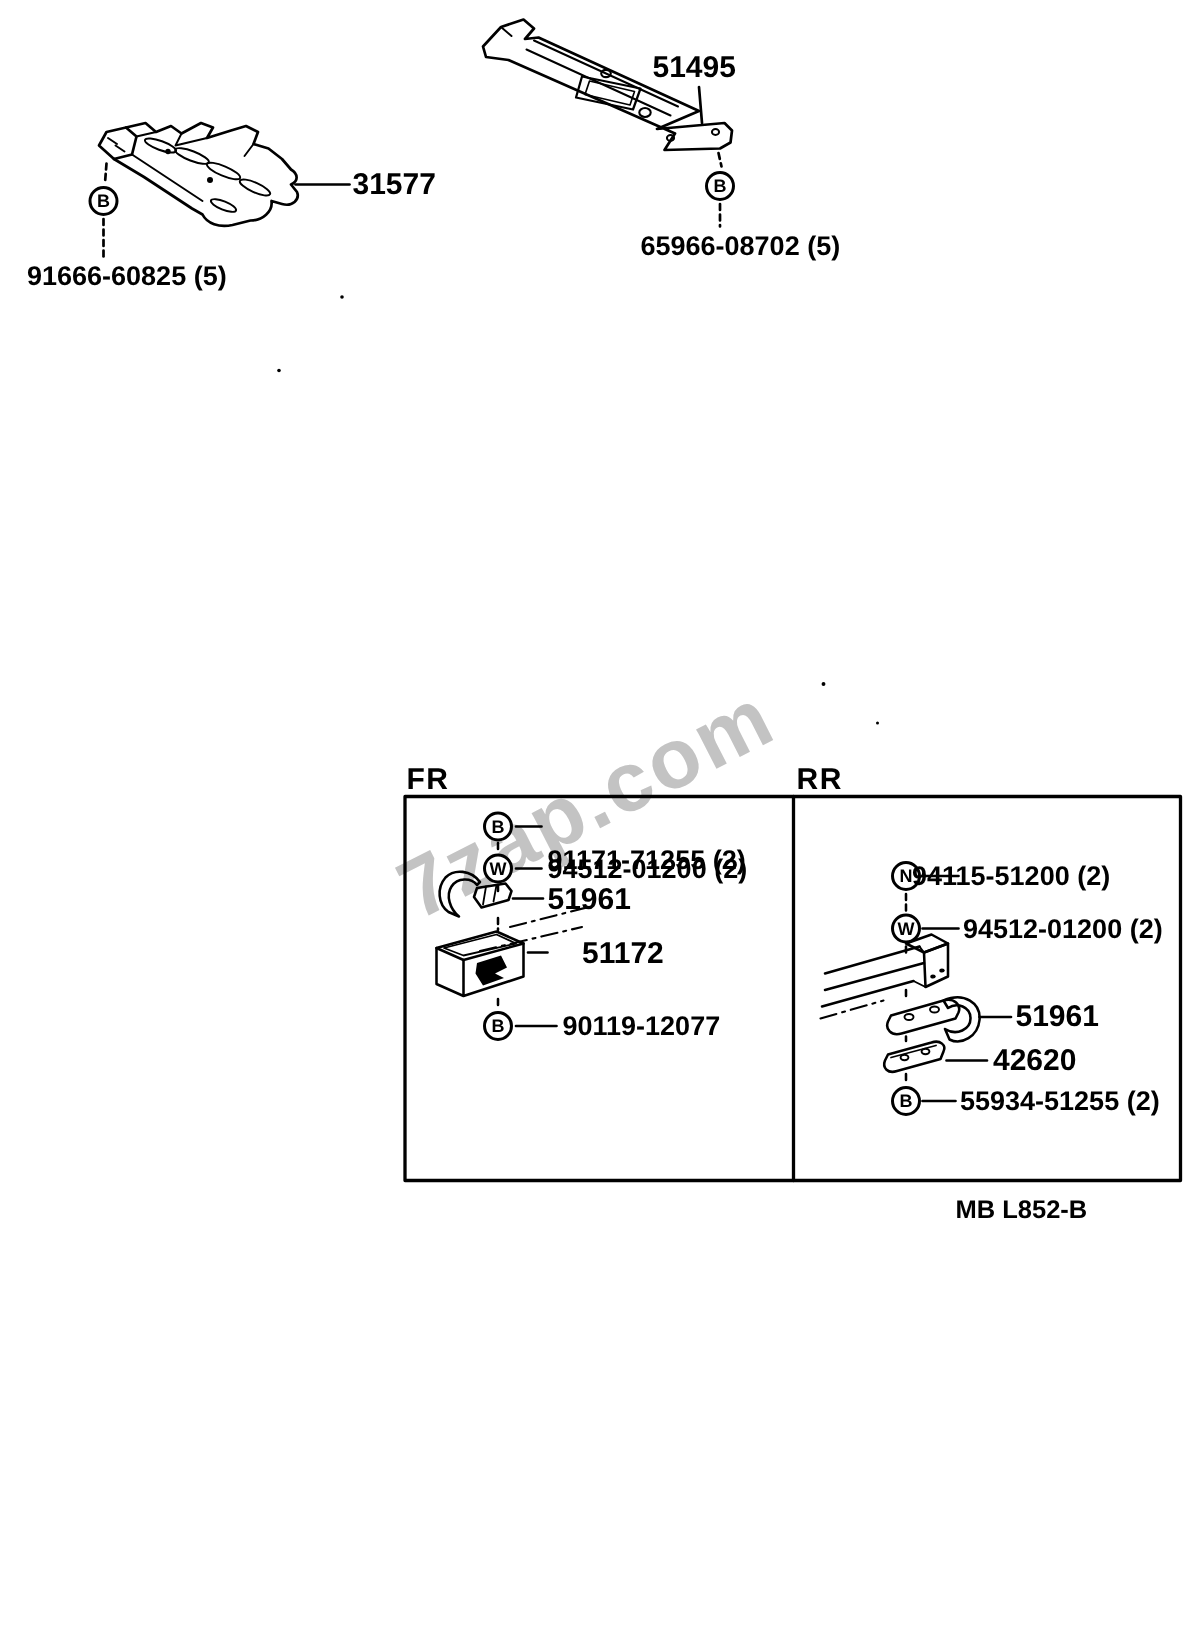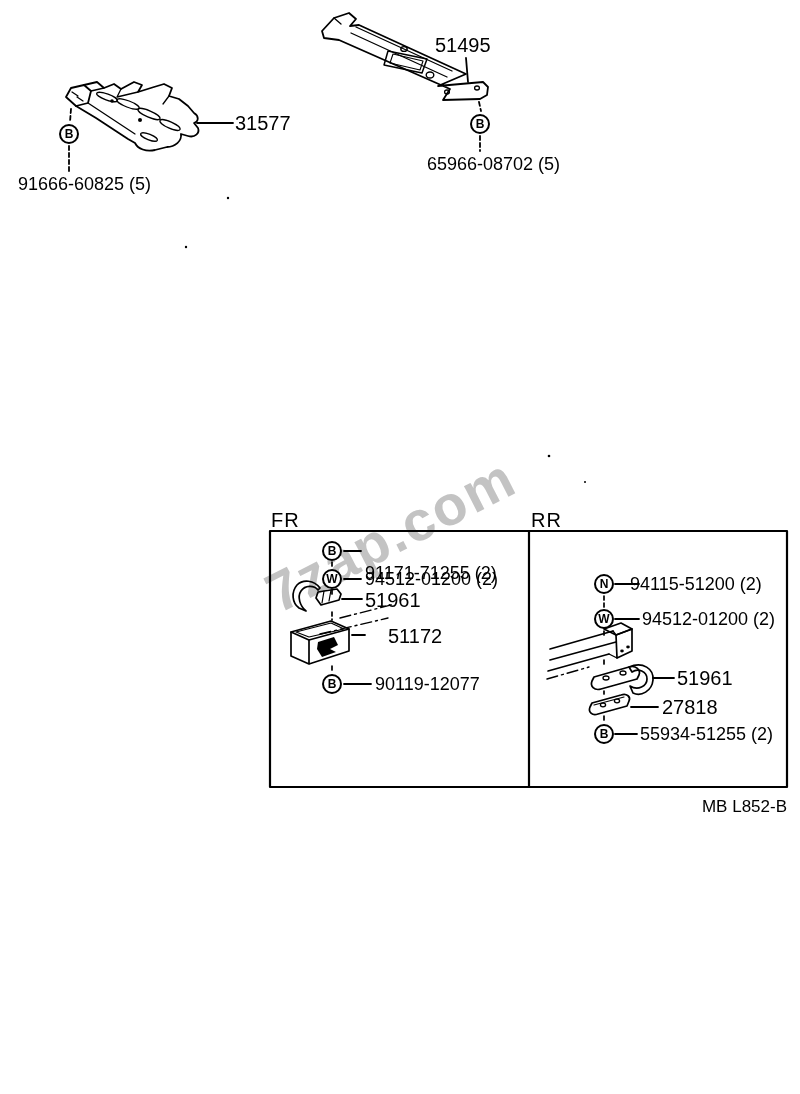--- a/index.html
+++ b/index.html
@@ -19,21 +19,21 @@
     color:#c3c3c3;
     transform:rotate(-27deg);
     transform-origin:0 50%;
     z-index:1;
     white-space:nowrap;
   }
   svg.art{position:absolute;left:0;top:0;z-index:2;}
   .lbl{
     position:absolute;
     z-index:3;
-    font-weight:400;
+    font-weight:700;
     color:#000;
     line-height:1;
     white-space:nowrap;
   }
   .sz18{font-size:18px;}
   .sz20{font-size:20px;}
   .sz17{font-size:17px;}
   .heading{font-size:20px;letter-spacing:1px;}
   .sym{
     position:absolute;
@@ -179,27 +179,27 @@
   <div class="lbl sz20" style="left:365px;top:590px;">51961</div>
 
   <div class="lbl sz20" style="left:388px;top:626px;">51172</div>
 
   <span class="sym" style="left:322px;top:674px;">B</span>
   <div class="lbl sz18" style="left:375px;top:675px;">90119-12077</div>
 
   <div class="lbl heading" style="left:531px;top:510px;text-align:center;">RR</div>
 
   <span class="sym" style="left:594px;top:574px;">N</span>
-  <div class="lbl sz18" style="left:630px;top:575px;">94115-51200 (2)</div>
+  <div class="lbl sz18" style="left:608px;top:575px;">94115-51200 (2)</div>
 
   <span class="sym" style="left:594px;top:609px;">W</span>
   <div class="lbl sz18" style="left:642px;top:610px;">94512-01200 (2)</div>
 
   <div class="lbl sz20" style="left:677px;top:668px;">51961</div>
 
-  <div class="lbl sz20" style="left:662px;top:697px;">27818</div>
+  <div class="lbl sz20" style="left:662px;top:697px;">42620</div>
 
   <span class="sym" style="left:594px;top:724px;">B</span>
   <div class="lbl sz18" style="left:640px;top:725px;">55934-51255 (2)</div>
 
-  <div class="lbl sz17" style="left:637px;top:798px;width:150px;text-align:right;">MB  L852-B</div>
+  <div class="lbl sz17" style="left:637px;top:798px;width:150px;text-align:left;">MB  L852-B</div>
 
 </div>
 
 </body></html>

